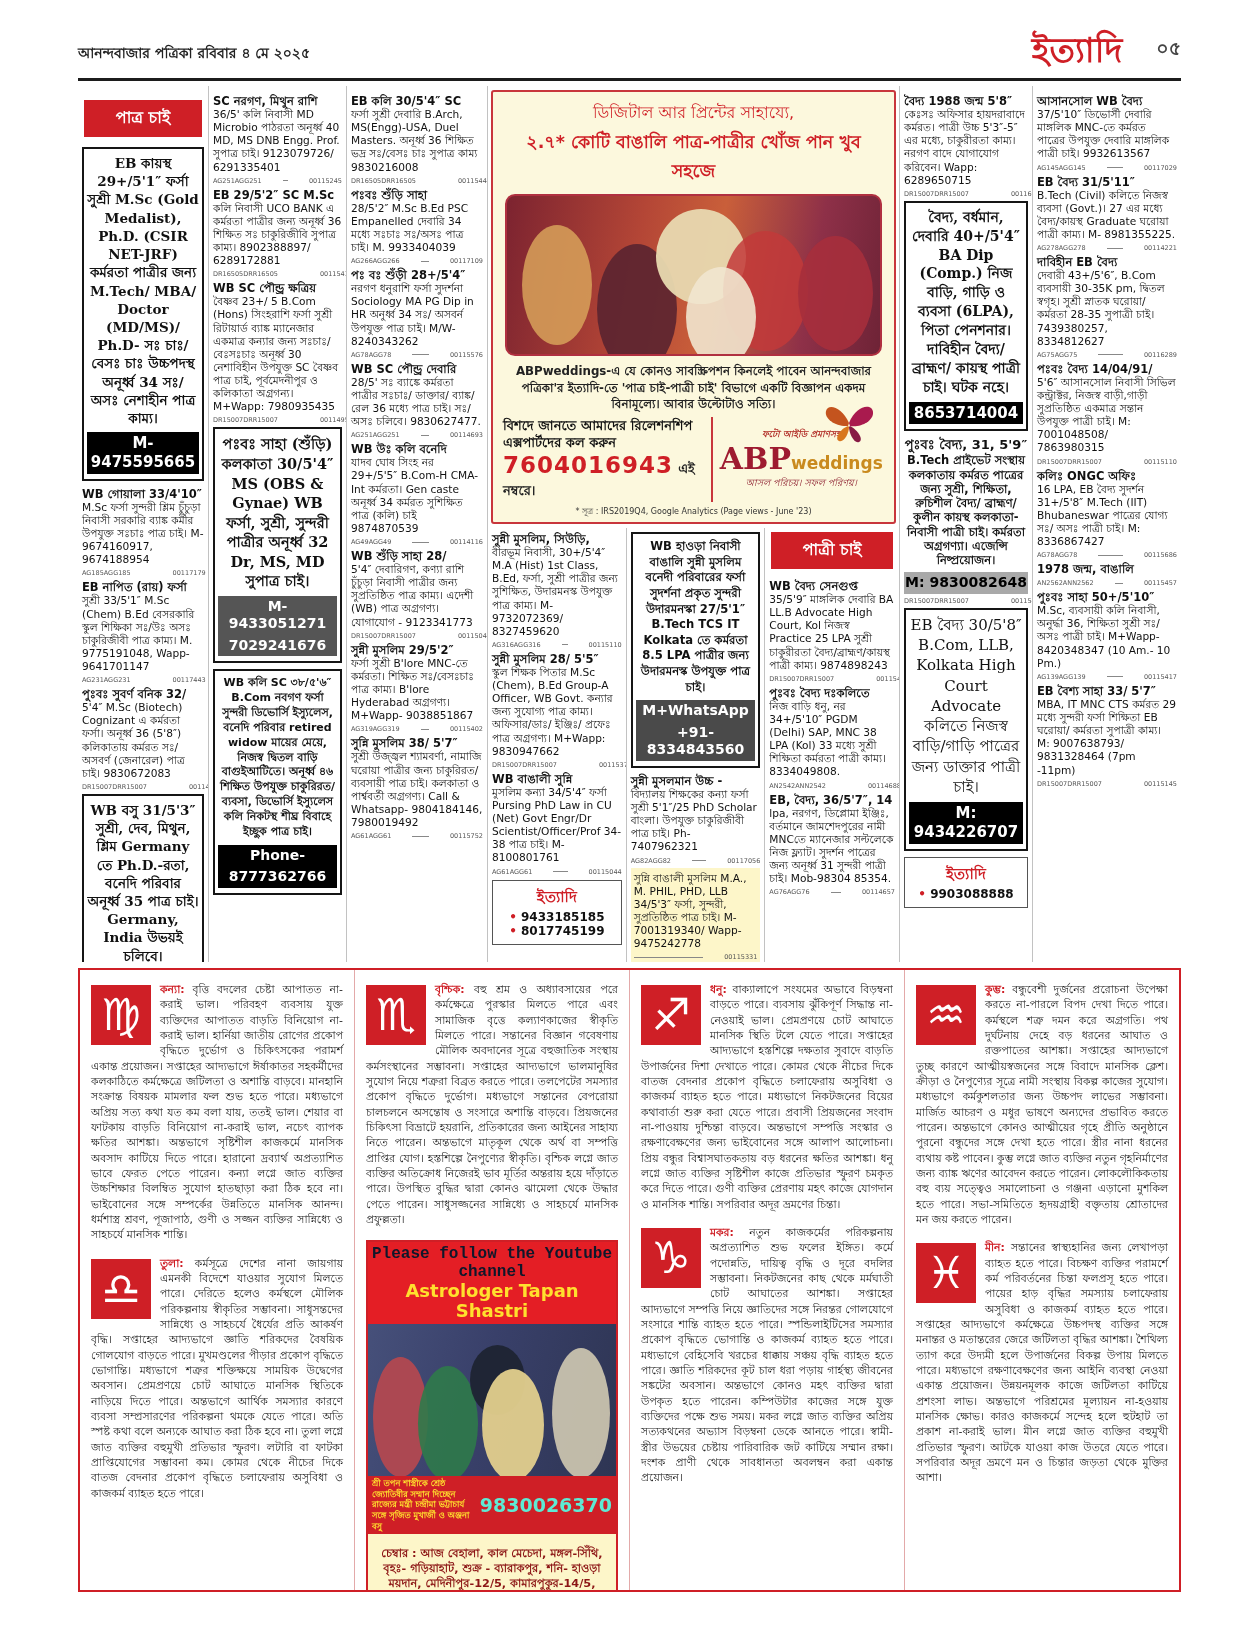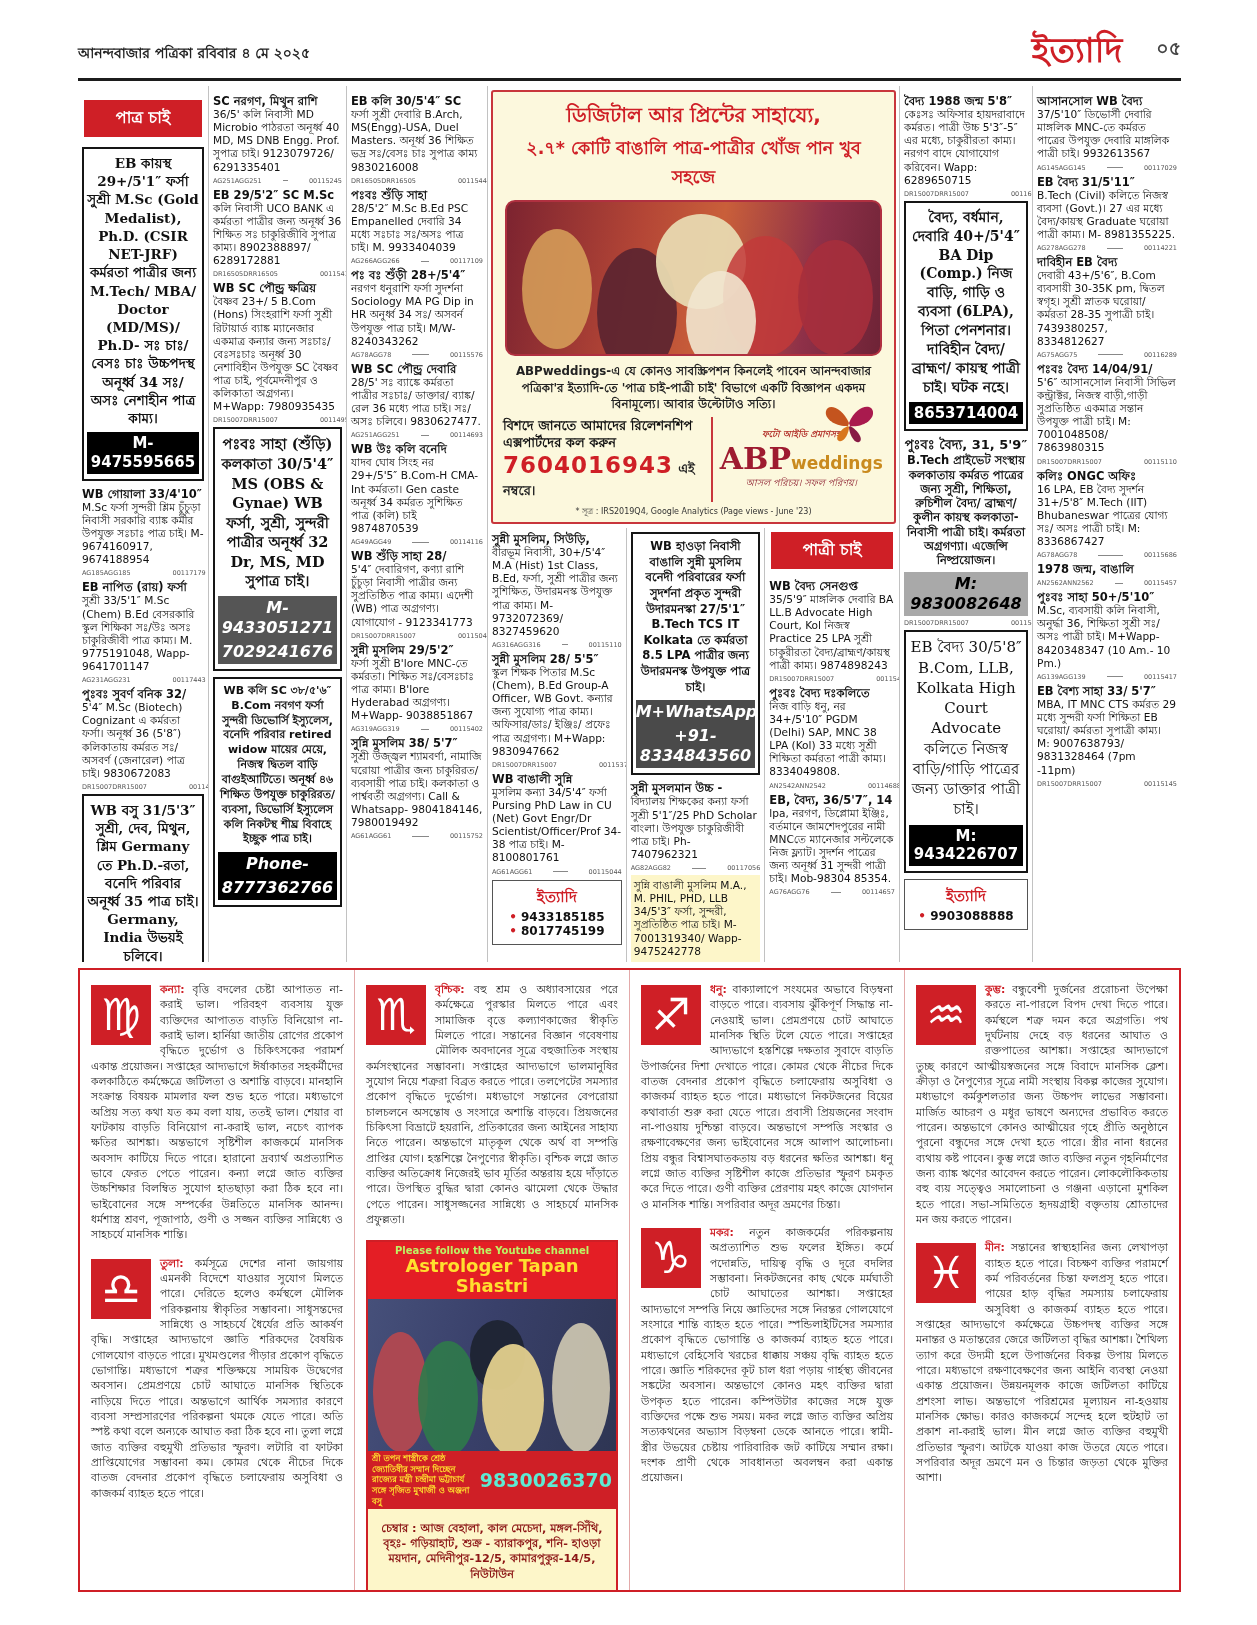--- a/index.html
+++ b/index.html
@@ -27,32 +27,32 @@
   .ad-title { font-weight:bold; font-size:11.5px; line-height:1.22; }
   .ad-body { font-size:10.6px; line-height:1.24; }
   .ad-code { display:flex; align-items:center; gap:21px; margin:3px 0 2px 0; }
   .ad-code .cl, .ad-code .cr { font-size:6.5px; color:#555; white-space:nowrap; }
   .ad-code .ln { flex:1; border-top:1px solid #888; }
 
   .box { border:2px solid #151515; padding:5px 3px; text-align:center; font-weight:bold; margin:0 0 6px 0; }
   .box .bb { font-size:12px; line-height:1.35; }
   .box .bb.big { font-size:13.5px; font-family:"DejaVu Serif", serif; }
   .band { display:block; background:#000; color:#fff; font-weight:bold; text-align:center; font-size:15px; line-height:1.25; padding:2px 0; margin-top:5px; }
-  .band.two { font-size:16px;font-style:italic; }
+  .band.two { font-size:14px; }
   .band.gray { background:#a9a9a9; color:#000; }
   .band.dk { background:#4a4a4a; }
   .yellowbox { background:#fdf6c9; padding:4px 3px; }
   .etcbox { border:1px solid #555; text-align:center; padding:4px 2px 6px 2px; margin-top:4px; }
   .etcbox .etc-t { color:#cf1f26; font-weight:bold; font-size:15px; font-family:"DejaVu Serif", serif; }
   .etcbox .etc-p { font-size:12px; font-weight:bold; }
   .etcbox .dot { color:#cf1f26; }
 
   
   .abp { height:434px; background:#fcf8dd; border:2px solid #c8363c; border-radius:3px; margin:4px 3px 4px 3px; padding:8px 10px 4px 10px; display:flex; flex-direction:column; }
-  .abp-h1 { color:#cf1f26; font-weight:bold; text-align:center; font-size:20px; }
+  .abp-h1 { color:#cf1f26; font-weight:normal; text-align:center; font-size:16px; }
   .abp-h2 { color:#cf1f26; font-weight:bold; text-align:center; font-size:17.5px; margin-top:2px; }
   .abp-photo { height:168px; margin:7px 2px; border:2px solid #b03040; border-radius:10px; position:relative; overflow:hidden;
      background:linear-gradient(100deg,#7c2330 0%,#b44636 35%,#c95f3a 55%,#8e3048 80%,#6e2336 100%); }
   .blob { position:absolute; border-radius:50%; }
   .abp-body { text-align:center; font-weight:bold; font-size:11.8px; line-height:1.4; color:#222; padding:0 6px; }
   .abp-bottom { flex:1; display:flex; align-items:center; margin-top:4px; }
   .abp-cta { width:55%; border-right:2px solid #c8363c; padding-right:8px; }
   .abp-cta-t { font-weight:bold; font-size:13px; line-height:1.35; }
   .abp-phone { color:#cf1f26; font-weight:bold; font-size:23px; letter-spacing:1px; }
   .abp-phone-sfx { color:#222; font-size:13px; font-weight:bold; }
@@ -75,21 +75,21 @@
   .horoscope { position:absolute; top:968px; left:78px; width:1103px; height:624px; border:2.5px solid #cf1f26; display:flex; background:#fff; }
   .hcol { flex:1; padding:12px 11px 6px 11px; overflow:hidden; }
   .hcol + .hcol { border-left:1px solid #e3a9a9; }
   .h-entry { text-align:justify; font-size:10.8px; line-height:1.42; color:#1a1a1a; margin-bottom:13px; }
   .z-icon { float:left; width:60px; height:60px; background:#cf1f26; color:#fff; font-size:44px; line-height:60px; text-align:center; margin:3px 9px 2px 0; }
   .h-sign { color:#cf1f26; font-weight:bold; }
 
   
   .astro { border:2px solid #cf1f26; margin-top:2px; }
   .astro-banner { background:#e41e25; text-align:center; padding:3px 2px; }
-  .astro-b1 { color:#bef264; font-weight:bold; font-size:10px; }
+  .astro-b1 { color:#0f172a; font-weight:bold; font-size:16px;font-family:Liberation Mono, monospace; }
   .astro-b2 { color:#ffe02e; font-weight:bold; font-size:18px; line-height:1.1; }
   .astro-photo { height:152px; position:relative; overflow:hidden;
      background:linear-gradient(105deg,#46507a 0%,#39406a 45%,#2e3553 100%); }
   .astro-cap { background:#cf1f26; display:flex; align-items:center; gap:5px; padding:2px 4px; }
   .astro-cap-t { color:#ffe02e; font-size:8.3px; line-height:1.3; font-weight:bold; flex:1; }
   .astro-cap-p { color:#5eead4; font-weight:bold; font-size:19px; white-space:nowrap; }
   .astro-ch { background:#fdf6c9; color:#8c1515; font-weight:bold; font-size:11.3px; text-align:center; padding:12px 3px; line-height:1.35; }
 </style>
 </head>
 <body>

